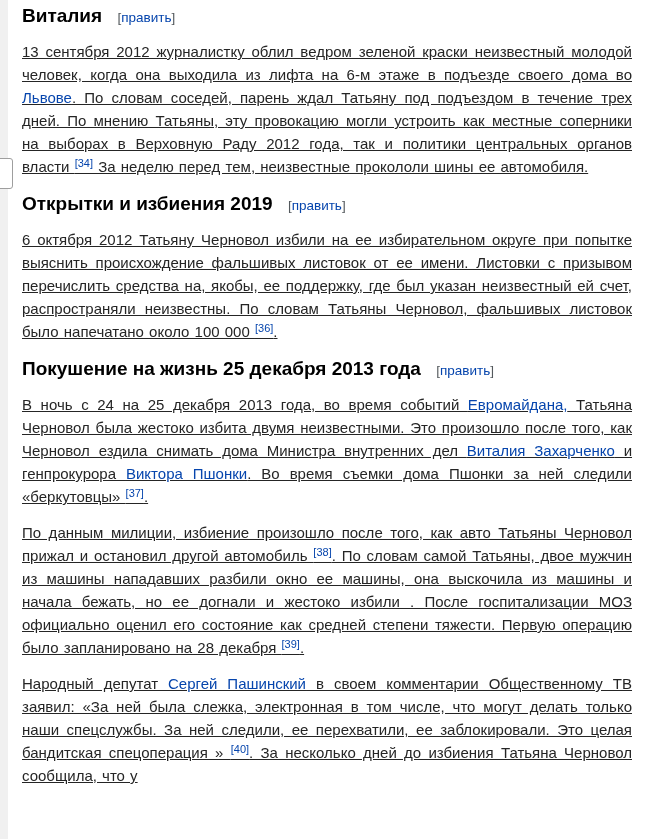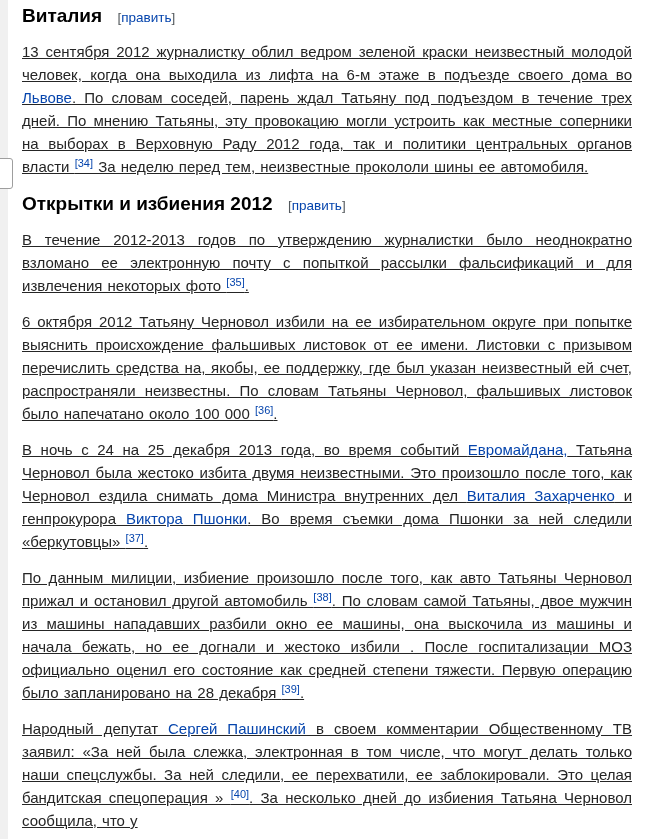--- a/index.html
+++ b/index.html
@@ -68,26 +68,29 @@
   <section class="first">
     <h2>
       <span>Виталия</span>
       <span class="editsection"><span class="bracket">[</span><a class="editlink">править</a><span class="bracket">]</span></span>
     </h2>
     <p class="para"><span>13 сентября 2012 журналистку облил ведром зеленой краски неизвестный молодой человек, когда она выходила из лифта на 6-м этаже в подъезде своего дома во </span><a class="wlink">Львове</a><span>. По словам соседей, парень ждал Татьяну под подъездом в течение трех дней. По мнению Татьяны, эту провокацию могли устроить как местные соперники на выборах в Верховную Раду 2012 года, так и политики центральных органов власти </span><sup class="ref"><a class="wlink">[34]</a></sup><span> За неделю перед тем, неизвестные прокололи шины ее автомобиля.</span></p>
   </section>
 
   <section>
     <h2>
-      <span>Открытки и избиения 2012</span>
+      <span>Открытки и избиения 2019</span>
       <span class="editsection"><span class="bracket">[</span><a class="editlink">править</a><span class="bracket">]</span></span>
     </h2>
-    <p class="para"><span>В течение 2012-2013 годов по утверждению журналистки было неоднократно взломано ее электронную почту с попыткой рассылки фальсификаций и для извлечения некоторых фото </span><sup class="ref"><a class="wlink">[35]</a></sup><span>.</span></p>
     <p class="para"><span>6 октября 2012 Татьяну Черновол избили на ее избирательном округе при попытке выяснить происхождение фальшивых листовок от ее имени. Листовки с призывом перечислить средства на, якобы, ее поддержку, где был указан неизвестный ей счет, распространяли неизвестны. По словам Татьяны Черновол, фальшивых листовок было напечатано около 100 000 </span><sup class="ref"><a class="wlink">[36]</a></sup><span>.</span></p>
   </section>
 
   <section>
+    <h2>
+      <span>Покушение на жизнь 25 декабря 2013 года</span>
+      <span class="editsection"><span class="bracket">[</span><a class="editlink">править</a><span class="bracket">]</span></span>
+    </h2>
     <p class="para"><span>В ночь с 24 на 25 декабря 2013 года, во время событий </span><a class="wlink">Евромайдана,</a><span> Татьяна Черновол была жестоко избита двумя неизвестными. Это произошло после того, как Черновол ездила снимать дома Министра внутренних дел </span><a class="wlink">Виталия Захарченко</a><span> и генпрокурора </span><a class="wlink">Виктора Пшонки</a><span>. Во время съемки дома Пшонки за ней следили «беркутовцы» </span><sup class="ref"><a class="wlink">[37]</a></sup><span>.</span></p>
     <p class="para"><span>По данным милиции, избиение произошло после того, как авто Татьяны Черновол прижал и остановил другой автомобиль </span><sup class="ref"><a class="wlink">[38]</a></sup><span>. По словам самой Татьяны, двое мужчин из машины нападавших разбили окно ее машины, она выскочила из машины и начала бежать, но ее догнали и жестоко избили . После госпитализации МОЗ официально оценил его состояние как средней степени тяжести. Первую операцию было запланировано на 28 декабря </span><sup class="ref"><a class="wlink">[39]</a></sup><span>.</span></p>
     <p class="para"><span>Народный депутат </span><a class="wlink">Сергей Пашинский</a><span> в своем комментарии Общественному ТВ заявил: «За ней была слежка, электронная в том числе, что могут делать только наши спецслужбы. За ней следили, ее перехватили, ее заблокировали. Это целая бандитская спецоперация » </span><sup class="ref"><a class="wlink">[40]</a></sup><span>. За несколько дней до избиения Татьяна Черновол сообщила, что у </span></p>
   </section>
 
 </div>
 
 </body></html>

